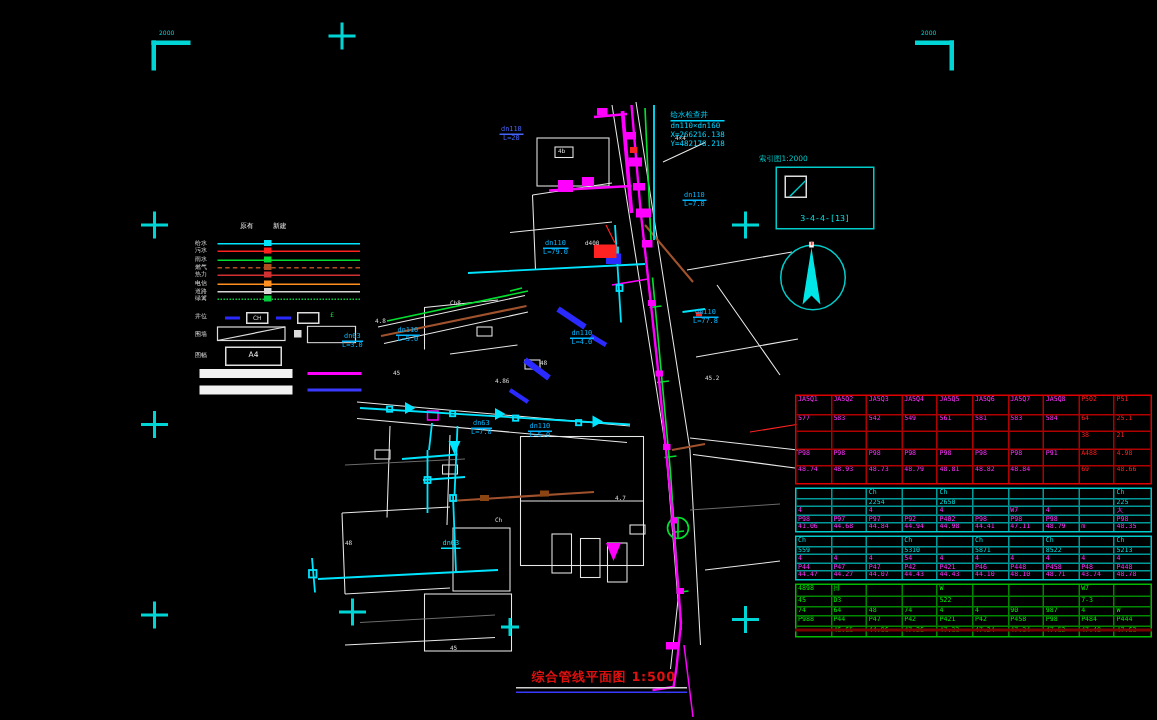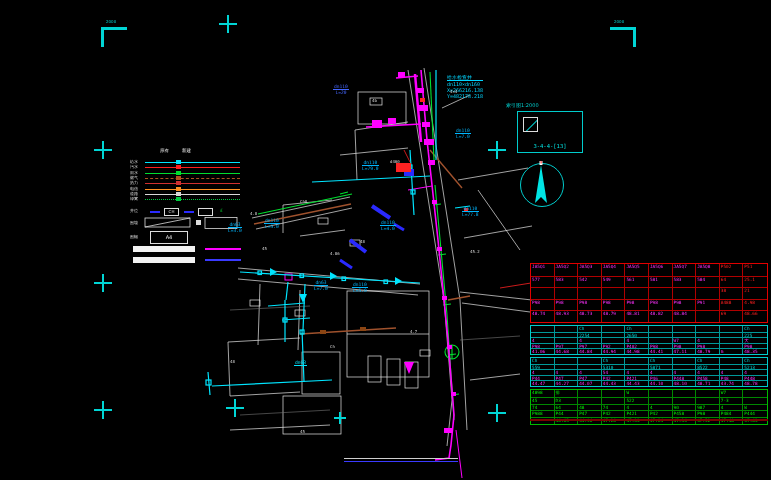--- a/index.html
+++ b/index.html
@@ -607,16 +607,17 @@
           <div class="tcell" style="border-color: rgb(0, 136, 0); color: rgb(0, 238, 0);">47.24</div>
           <div class="tcell" style="border-color: rgb(0, 136, 0); color: rgb(0, 238, 0);">47.34</div>
           <div class="tcell" style="border-color: rgb(0, 136, 0); color: rgb(0, 238, 0);">47.52</div>
           <div class="tcell" style="border-color: rgb(0, 136, 0); color: rgb(0, 238, 0);">47.48</div>
           <div class="tcell" style="border-color: rgb(0, 136, 0); color: rgb(0, 238, 0);">47.63</div>
         </div>
       </div>
     </div>
   <div id="tbl-underline"></div>
 
+  <div id="title">综合管线平面图 1:500</div>
   <div id="title-ul1"></div>
   <div id="title-ul2"></div>
 
 </div>
 
 </body></html>

